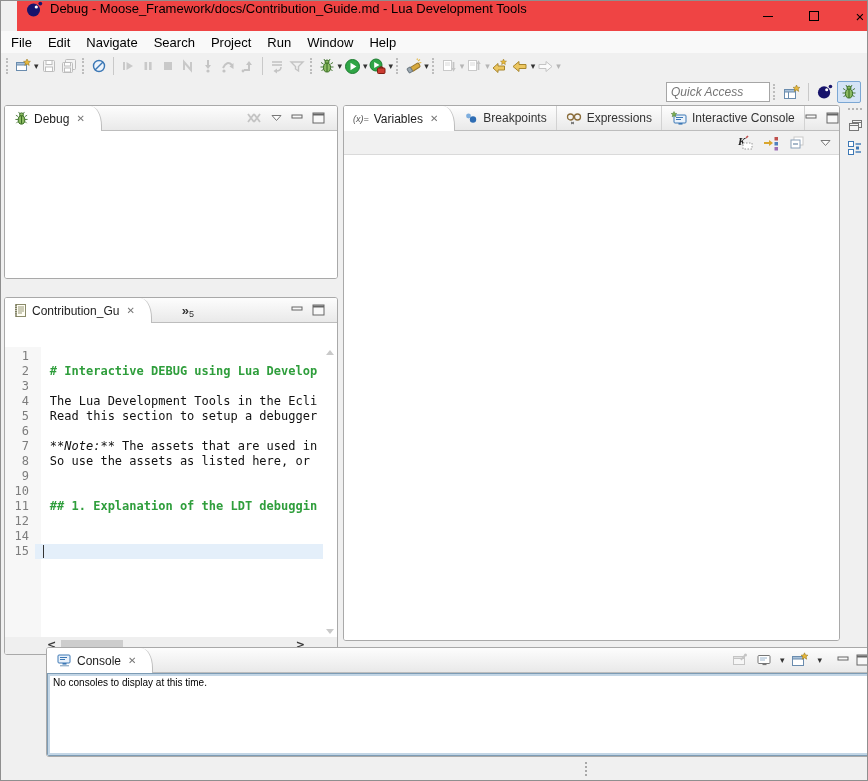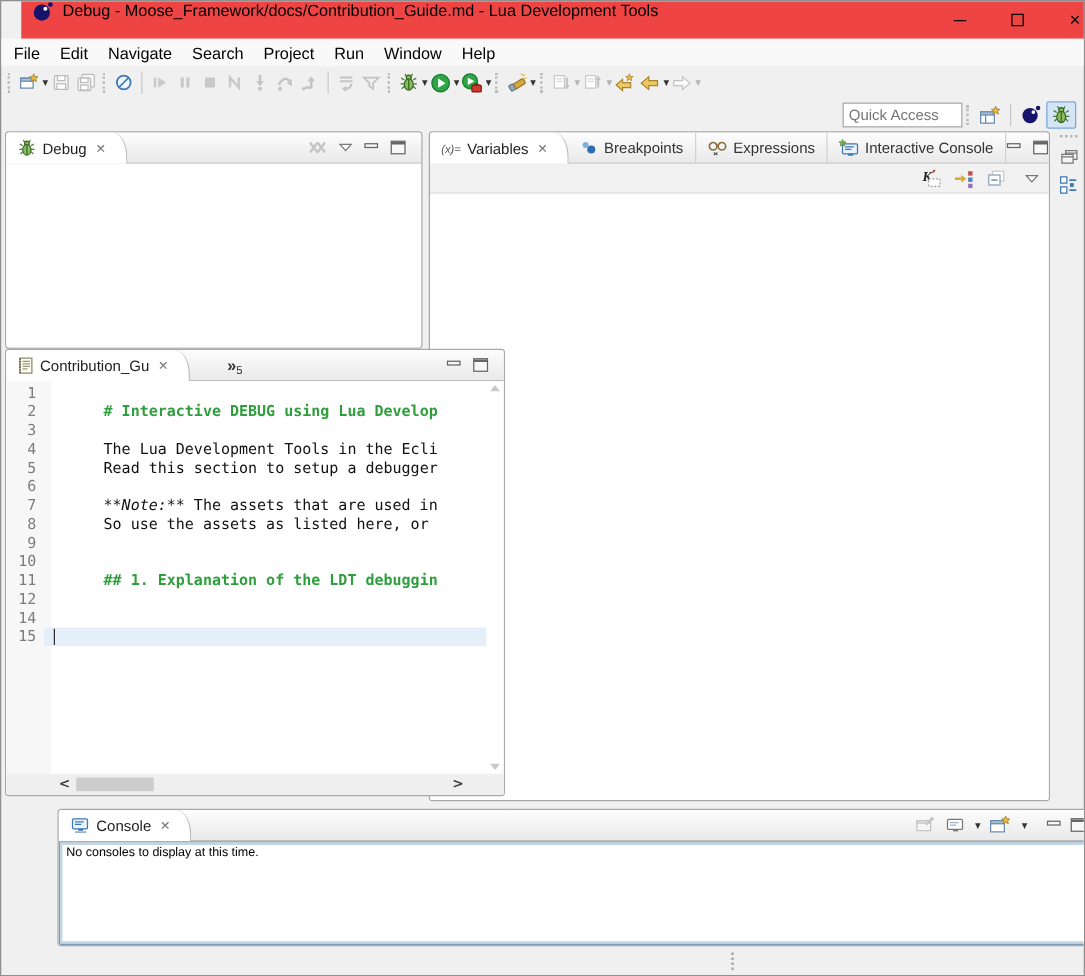--- a/index.html
+++ b/index.html
@@ -22,21 +22,21 @@
   .menu-item { padding:0 8px; font-size:13px; color:#000; height:100%; display:flex; align-items:center; }
 
   
   #toolbar { position:absolute; left:0; top:52px; width:100%; height:26px; display:flex; align-items:center; padding-left:2px; }
   #toolbar2 { position:absolute; left:0; top:78px; width:100%; height:26px; display:flex; align-items:center; justify-content:flex-end; padding-right:6px; }
   .tb-btn { height:22px; min-width:20px; display:flex; align-items:center; justify-content:center; padding:0 1px; }
   .dd { font-size:9px; color:#333; margin-left:1px; }
   .dd.dis { color:#b5b5b5; }
   .handle { width:4px; height:16px; border-left:2px dotted #bdbdbd; margin:0 3px; }
   .vsep { width:1px; height:18px; background:#c9c9c9; margin:0 4px; }
-  .qa-input { width:96px; height:20px; border:1px solid #a6a6a6; background:#fff; font-size:12px; padding:0 4px; color:#444; font-family:"Liberation Sans",sans-serif; }
+  .qa-input { width:104px; height:20px; border:1px solid #a6a6a6; background:#fff; font-size:12px; padding:0 4px; color:#444; font-family:"Liberation Sans",sans-serif;font-style:italic; }
   .persp-btn { height:22px; width:24px; display:flex; align-items:center; justify-content:center; border:1px solid transparent; border-radius:2px; }
   .persp-btn.active { background:#d5e4f6; border-color:#7ba7d4; }
 
   
   .part { position:absolute; border:1px solid #a9a9a9; border-radius:3px; background:#fff; display:flex; flex-direction:column; overflow:hidden; }
   .tabstrip { height:25px; flex:none; background:linear-gradient(#fdfdfd,#e9e9e9); border-bottom:1px solid #bdbdbd; display:flex; align-items:stretch; }
   .tab { display:flex; align-items:center; gap:5px; padding:0 9px; font-size:12px; color:#1e1e1e; white-space:nowrap; }
   .tab.active { background:#fff; border-right:1px solid #bdbdbd; border-top-right-radius:12px 20px; padding-right:16px; margin-bottom:-1px; }
   .tab.inactive { border-right:1px solid #d2d2d2; color:#333;text-align:center; }
   .tab-close { font-size:10px; color:#777; margin-left:2px; }
@@ -423,21 +423,21 @@
       </span>
       <span class="mini-ico" style="margin-left:6px;">
         <svg width="11" height="8" viewBox="0 0 11 8">
             <polygon points="1,1.5 10,1.5 5.5,6.5" fill="#fdfdfd" stroke="#777"></polygon>
           </svg>
       </span>
     </div>
     <div class="part-content"></div>
   </div>
 
-  <div class="part" style="left:3px; top:278px; width:400px; height:358px;">
+  <div class="part" style="left:3px; top:296px; width:334px; height:358px;gap:24px;">
     <div class="tabstrip">
       <div class="tab active">
         <svg width="13" height="15" viewBox="0 0 13 15">
             <rect x="2" y="1.5" width="9.5" height="12" fill="#fffef4" stroke="#8a8a6a"></rect>
             <line x1="4" y1="4" x2="10" y2="4" stroke="#9a9a7a"></line>
             <line x1="4" y1="6" x2="10" y2="6" stroke="#9a9a7a"></line>
             <line x1="4" y1="8" x2="10" y2="8" stroke="#9a9a7a"></line>
             <line x1="4" y1="10" x2="8" y2="10" stroke="#9a9a7a"></line>
             <line x1="2" y1="1.5" x2="2" y2="13.5" stroke="#6a6a4a" stroke-width="1.6" stroke-dasharray="1.2,1"></line>
           </svg>

